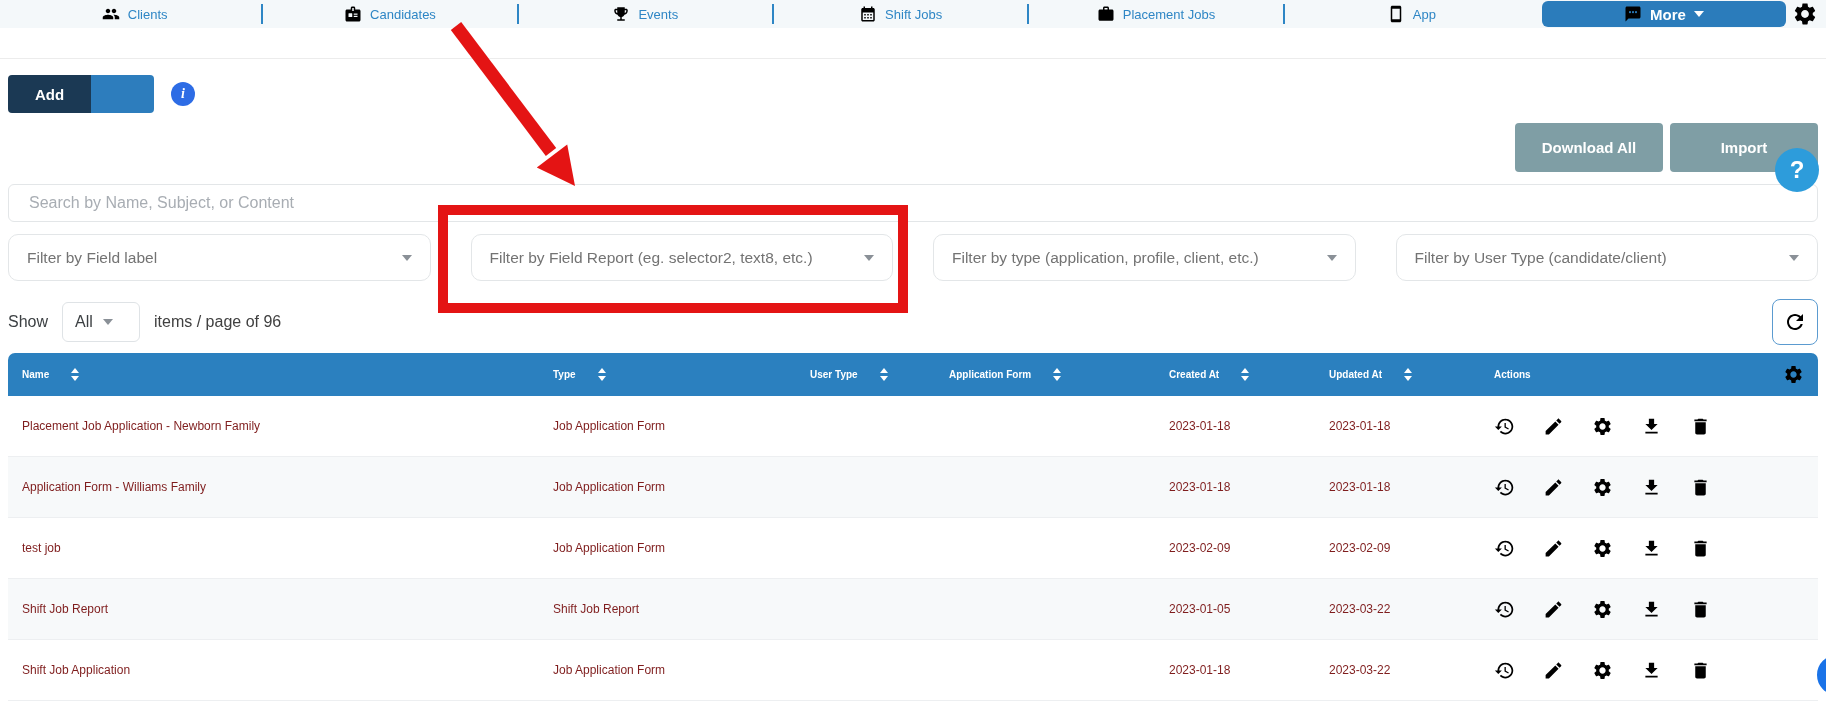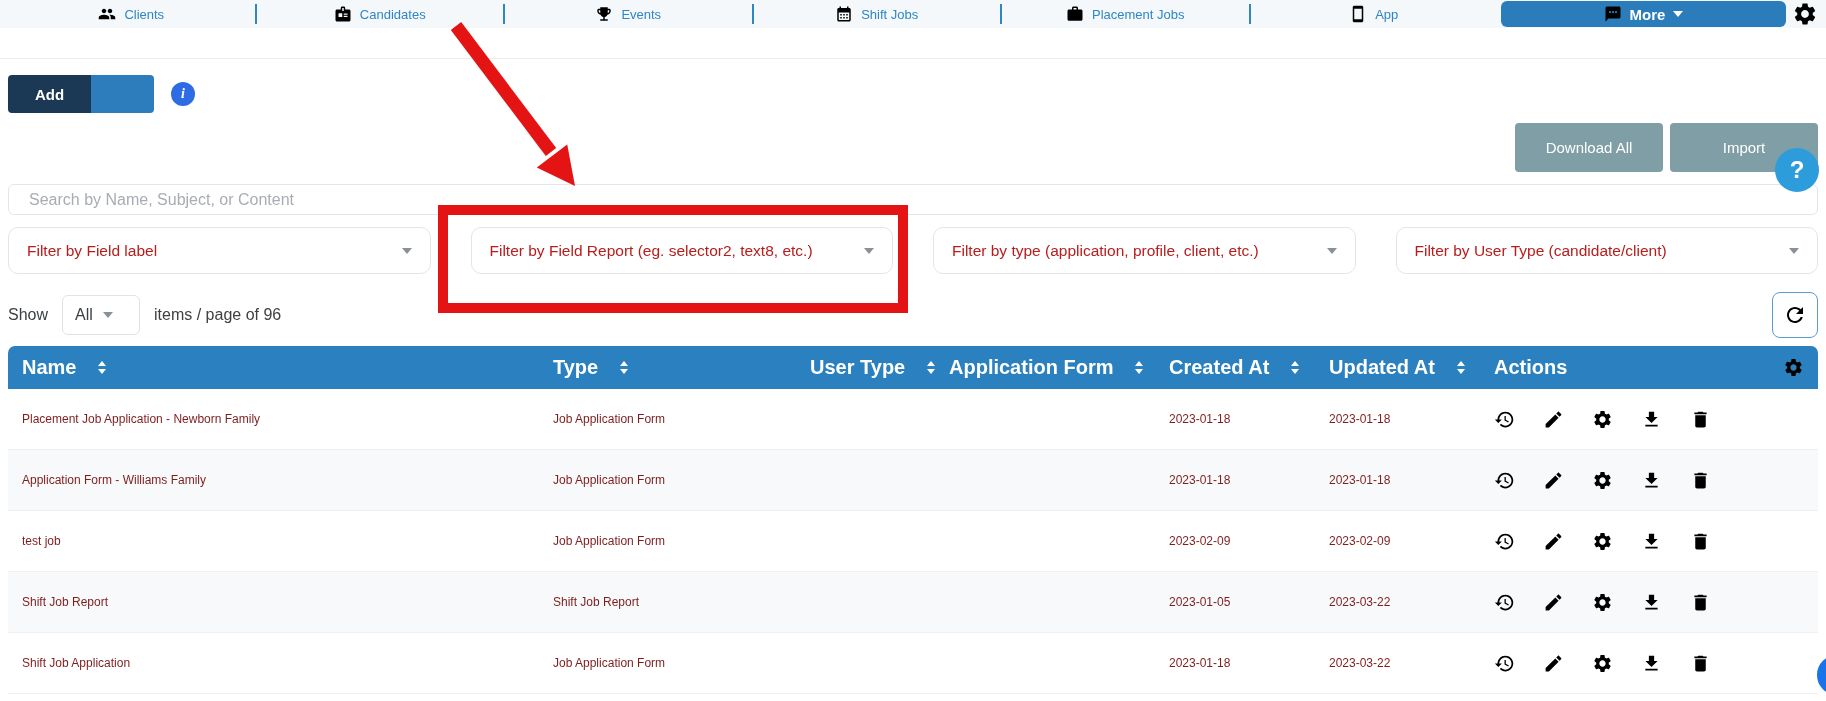--- a/index.html
+++ b/index.html
@@ -8,21 +8,21 @@
   #app { position: relative; width: 1826px; height: 701px; overflow: hidden; background:#fff; }
 
   
   .topnav { display:flex; align-items:center; height:28px; background:#f4f8fa; padding:0 8px 0 8px; }
   .nav-items { display:flex; flex:1; align-items:stretch; height:100%; }
   .nav-item { flex:1; display:flex; align-items:center; justify-content:center; gap:8px;
               color:#2e86c5; font-size:13px; font-weight:500; cursor:pointer; }
   .nav-item .nico { width:18px; height:18px; color:#2e86c5; }
   .nav-sep { width:2px; height:20px; background:#2e86c5; align-self:center; }
   .more-btn { display:flex; align-items:center; justify-content:center; gap:8px;
-              width:285px; height:26px; margin:1px 6px 1px 4px; background:#2b7cbb; border:none;
+              width:244px; height:26px; margin:1px 6px 1px 4px; background:#2b7cbb; border:none;
               border-radius:6px; color:#fff; font-weight:700; font-size:15px; cursor:pointer; }
   .more-btn .nico { width:18px; height:18px; color:#fff; }
   .caret { width:0; height:0; border-left:5px solid transparent; border-right:5px solid transparent; border-top:6px solid #8a9097; }
   .caret.white { border-top-color:#fff; }
   .top-gear { width:26px; height:26px; color:#2b7cbb; cursor:pointer; flex:0 0 auto; }
 
   .divider { margin-top:30px; border-top:1px solid #ececec; }
 
   
   .add-row { display:flex; align-items:flex-start; margin:16px 8px 0 8px; }
@@ -30,51 +30,51 @@
   .add-btn .add-main { width:83px; background:#1b3954; color:#fff; font-weight:700; font-size:15px;
                        display:flex; align-items:center; justify-content:center; }
   .add-btn .add-side { width:63px; background:#2d7dbd; }
   .info-dot { width:24px; height:24px; margin:7px 0 0 17px; border-radius:50%; background:#2d6ce5; color:#fff;
               font-size:14px; font-weight:700; display:flex; align-items:center; justify-content:center;
               font-family:"Liberation Serif", serif; font-style:italic; cursor:pointer; }
 
   
   .dl-group { position:absolute; top:123px; right:8px; display:flex; gap:7px; }
   .gray-btn { width:148px; height:49px; background:#7f9ea5; border:none; border-radius:4px;
-              color:#fff; font-weight:400; font-size:15px; cursor:pointer; font-family:inherit; }
+              color:#fff; font-weight:700; font-size:15px; cursor:pointer; font-family:inherit; }
   .help-bubble { position:absolute; top:148px; right:7px; width:44px; height:44px; border-radius:50%;
                  background:#2d9cdb; color:#fff; font-size:24px; font-weight:700;
                  display:flex; align-items:center; justify-content:center; z-index:5; cursor:pointer; }
 
   
   .search-wrap { margin:71px 8px 0 8px; }
-  .search-input { width:100%; height:31px; border:1px solid #e3e6e8; border-radius:6px; padding:0 20px;
+  .search-input { width:100%; height:38px; border:1px solid #e3e6e8; border-radius:6px; padding:0 20px;
                   font-size:16px; font-family:inherit; color:#3c4043; outline:none; }
   .search-input::placeholder { color:#a8adb3; }
   .filter-row { display:flex; gap:40px; margin:12px 8px 0 8px; }
   .filter-dd { flex:1; height:47px; border:1px solid #e3e6e8; border-radius:10px; background:#fff;
                display:flex; align-items:center; padding:0 18px; cursor:pointer; }
-  .filter-dd .ph { flex:1; color:#b91c1c; font-size:15.5px; white-space:nowrap; overflow:hidden; }
+  .filter-dd .ph { flex:1; color:#737373; font-size:15.5px; white-space:nowrap; overflow:hidden; }
 
   
   .show-row { display:flex; align-items:center; margin:18px 8px 0 8px; height:46px; }
   .show-label { font-size:16px; color:#3c4043; }
   .pagesize-dd { display:flex; align-items:center; gap:10px; margin:0 14px; padding:0 12px;
                  width:78px; height:40px; border:1px solid #dfe3e6; border-radius:6px; background:#fff; cursor:pointer; }
   .pagesize-dd span { font-size:16px; color:#3c4043;text-align:center; }
   .items-label { font-size:16px; color:#404040; }
   .refresh-btn { margin-left:auto; width:46px; height:46px; background:#fff; border:1.5px solid #5b9bd0;
                  border-radius:8px; display:flex; align-items:center; justify-content:center; cursor:pointer; }
   .refresh-btn .nico { width:24px; height:24px; color:#2b7cbb; }
 
   
   .table { margin:8px 8px 0 8px; }
   .grid { display:grid; grid-template-columns:537px 257px 139px 220px 160px 165px 274px auto; align-items:center; }
   .thead { background:#2b80bf; height:43px; border-radius:7px 7px 0 0; color:#fff; }
-  .th { display:flex; align-items:center; gap:22px; font-weight:700; font-size:20px; padding-left:8px; cursor:pointer; }
+  .th { display:flex; align-items:center; gap:22px; font-weight:700; font-size:10px; padding-left:8px; cursor:pointer; }
   .th:first-child { padding-left:14px; }
   .sort { display:flex; flex-direction:column; gap:3px; }
   .sort i { display:block; width:0; height:0; border-left:4px solid transparent; border-right:4px solid transparent; }
   .sort .up { border-bottom:5px solid #fff; }
   .sort .dn { border-top:5px solid #fff; }
   .th-gear-cell { display:flex; justify-content:flex-end; padding-right:14px; }
   .th-gear-cell .nico { width:21px; height:21px; color:#fff; cursor:pointer; }
   .trow { height:61px; border-bottom:1px solid #edeff1; background:#fff; }
   .trow:nth-child(3), .trow:nth-child(5) { background:#f7f9fa; }
   .td { font-size:12px; color:#7f1d1d; padding-left:8px; white-space:nowrap; overflow:hidden; }

